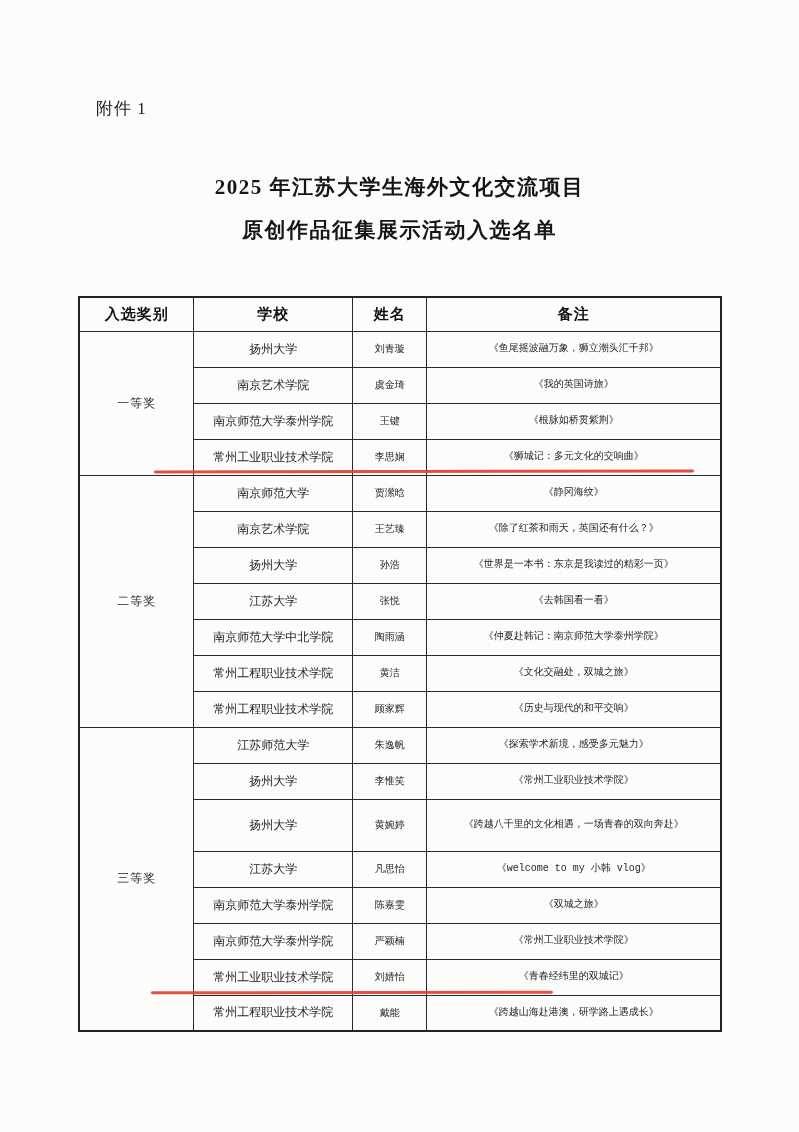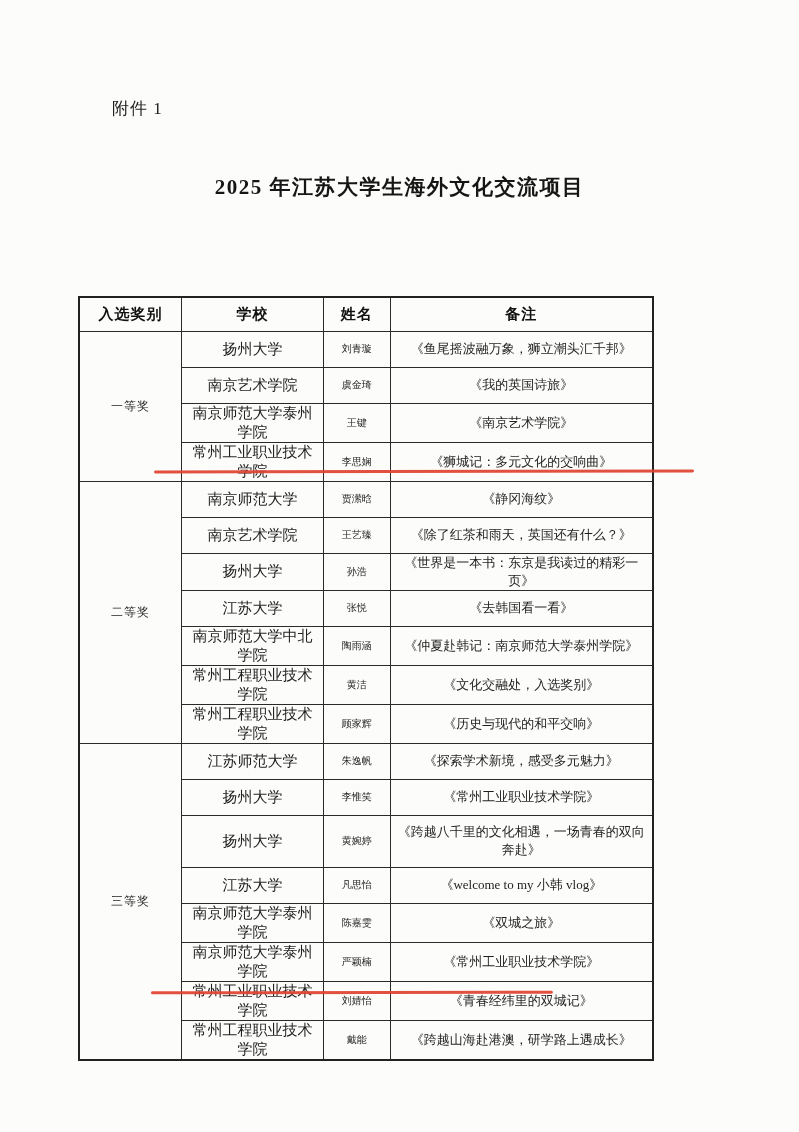--- a/index.html
+++ b/index.html
@@ -6,32 +6,32 @@
   .page{
     position:relative;
     width:799px;height:1132px;
     margin:0 auto;
     background:#fcfcfa;
     font-family:"Liberation Serif","DejaVu Serif",serif;
     color:#1e1e1e;
     overflow:hidden;
   }
   .attachment{
-    position:absolute;left:112px;top:97px;
+    position:absolute;left:96px;top:97px;
     font-size:17px;letter-spacing:1px;font-weight:500;
   }
   .title-block{
     position:absolute;top:166px;left:0;right:0;
     text-align:center;font-weight:bold;
     font-size:21px;letter-spacing:1.5px;line-height:43px;
     color:#161616;
   }
   table.roster{
     position:absolute;left:78px;top:296px;
-    width:576px;
+    width:644px;
     border-collapse:collapse;
     table-layout:fixed;
   }
   table.roster,
   table.roster td,
   table.roster th{
     border:1px solid #2a2a2a;
   }
   table.roster{border:2px solid #222;}
   table.roster th,
@@ -41,39 +41,40 @@
     vertical-align:middle;
     overflow:hidden;
   }
   tr.header-row{height:34px;}
   tr.header-row th{
     font-size:15px;font-weight:bold;letter-spacing:1px;color:#111;
   }
   tbody tr{height:36px;}
   tbody tr.tall{height:52px;}
   td.award-cell{font-size:12px;letter-spacing:1px;font-weight:500;}
-  td.school-cell{font-size:15px;letter-spacing:0;}
+  td.school-cell{font-size:12px;letter-spacing:0;}
   td.name-cell{font-size:10px;}
-  td.note-cell{font-size:13px;line-height:18px;}
+  td.note-cell{font-size:10px;line-height:18px;font-family:Liberation Mono, monospace;}
   .red-underline{
     position:absolute;height:3px;border-radius:2px;
     background:#df4130;opacity:.92;
   }
   .ul-first{left:154px;top:470px;width:540px;transform:rotate(-0.12deg);}
   .ul-third{left:151px;top:991px;width:402px;transform:rotate(-0.1deg);}
 </style>
 </head>
 <body>
 
 <div class="page">
 
   <div class="attachment">附件 1</div>
 
   <div class="title-block">
     <div>2025 年江苏大学生海外文化交流项目</div>
+    <div>原创作品征集展示活动入选名单</div>
   </div>
 
   <table class="roster">
     <colgroup>
       <col style="width:17.9%">
       <col style="width:24.7%">
       <col style="width:11.6%">
       <col style="width:45.8%">
     </colgroup>
     <thead>
@@ -92,21 +93,21 @@
           <td class="note-cell">《鱼尾摇波融万象，狮立潮头汇千邦》</td>
         </tr>
         <tr>
           <td class="school-cell">南京艺术学院</td>
           <td class="name-cell">虞金琦</td>
           <td class="note-cell">《我的英国诗旅》</td>
         </tr>
         <tr>
           <td class="school-cell">南京师范大学泰州学院</td>
           <td class="name-cell">王键</td>
-          <td class="note-cell">《南京艺术学院》</td>
+          <td class="note-cell">《根脉如桥贯紫荆》</td>
         </tr>
         <tr>
           <td class="school-cell">常州工业职业技术学院</td>
           <td class="name-cell">李思娴</td>
           <td class="note-cell">《狮城记：多元文化的交响曲》</td>
         </tr>
         <tr>
           <td rowspan="7" class="award-cell">二等奖</td>
           <td class="school-cell">南京师范大学</td>
           <td class="name-cell">贾潆晗</td>
@@ -128,21 +129,21 @@
           <td class="note-cell">《去韩国看一看》</td>
         </tr>
         <tr>
           <td class="school-cell">南京师范大学中北学院</td>
           <td class="name-cell">陶雨涵</td>
           <td class="note-cell">《仲夏赴韩记：南京师范大学泰州学院》</td>
         </tr>
         <tr>
           <td class="school-cell">常州工程职业技术学院</td>
           <td class="name-cell">黄洁</td>
-          <td class="note-cell">《文化交融处，入选奖别》</td>
+          <td class="note-cell">《文化交融处，双城之旅》</td>
         </tr>
         <tr>
           <td class="school-cell">常州工程职业技术学院</td>
           <td class="name-cell">顾家辉</td>
           <td class="note-cell">《历史与现代的和平交响》</td>
         </tr>
         <tr>
           <td rowspan="8" class="award-cell">三等奖</td>
           <td class="school-cell">江苏师范大学</td>
           <td class="name-cell">朱逸帆</td>

